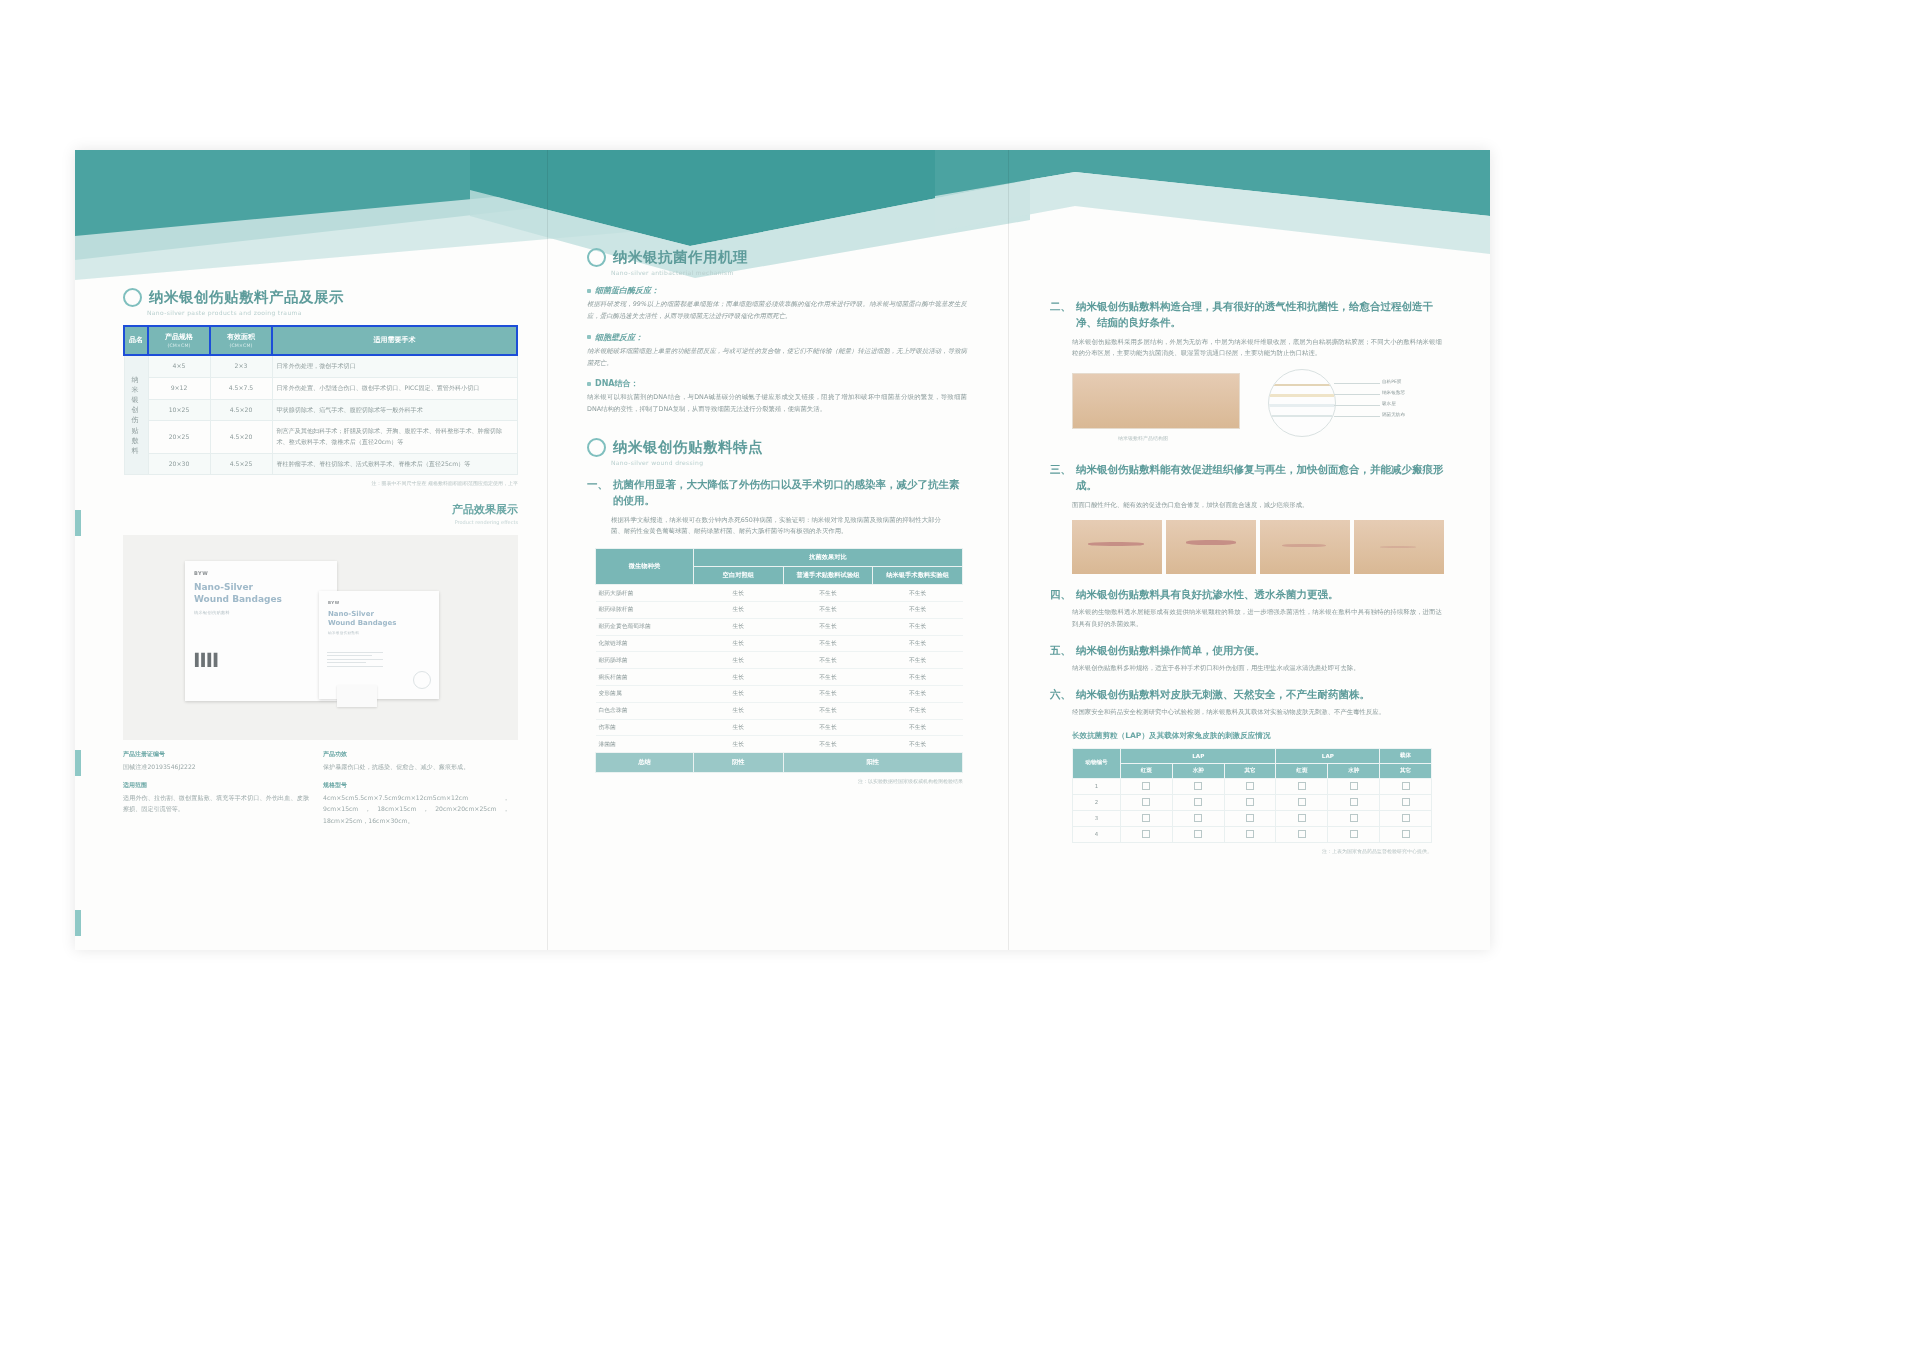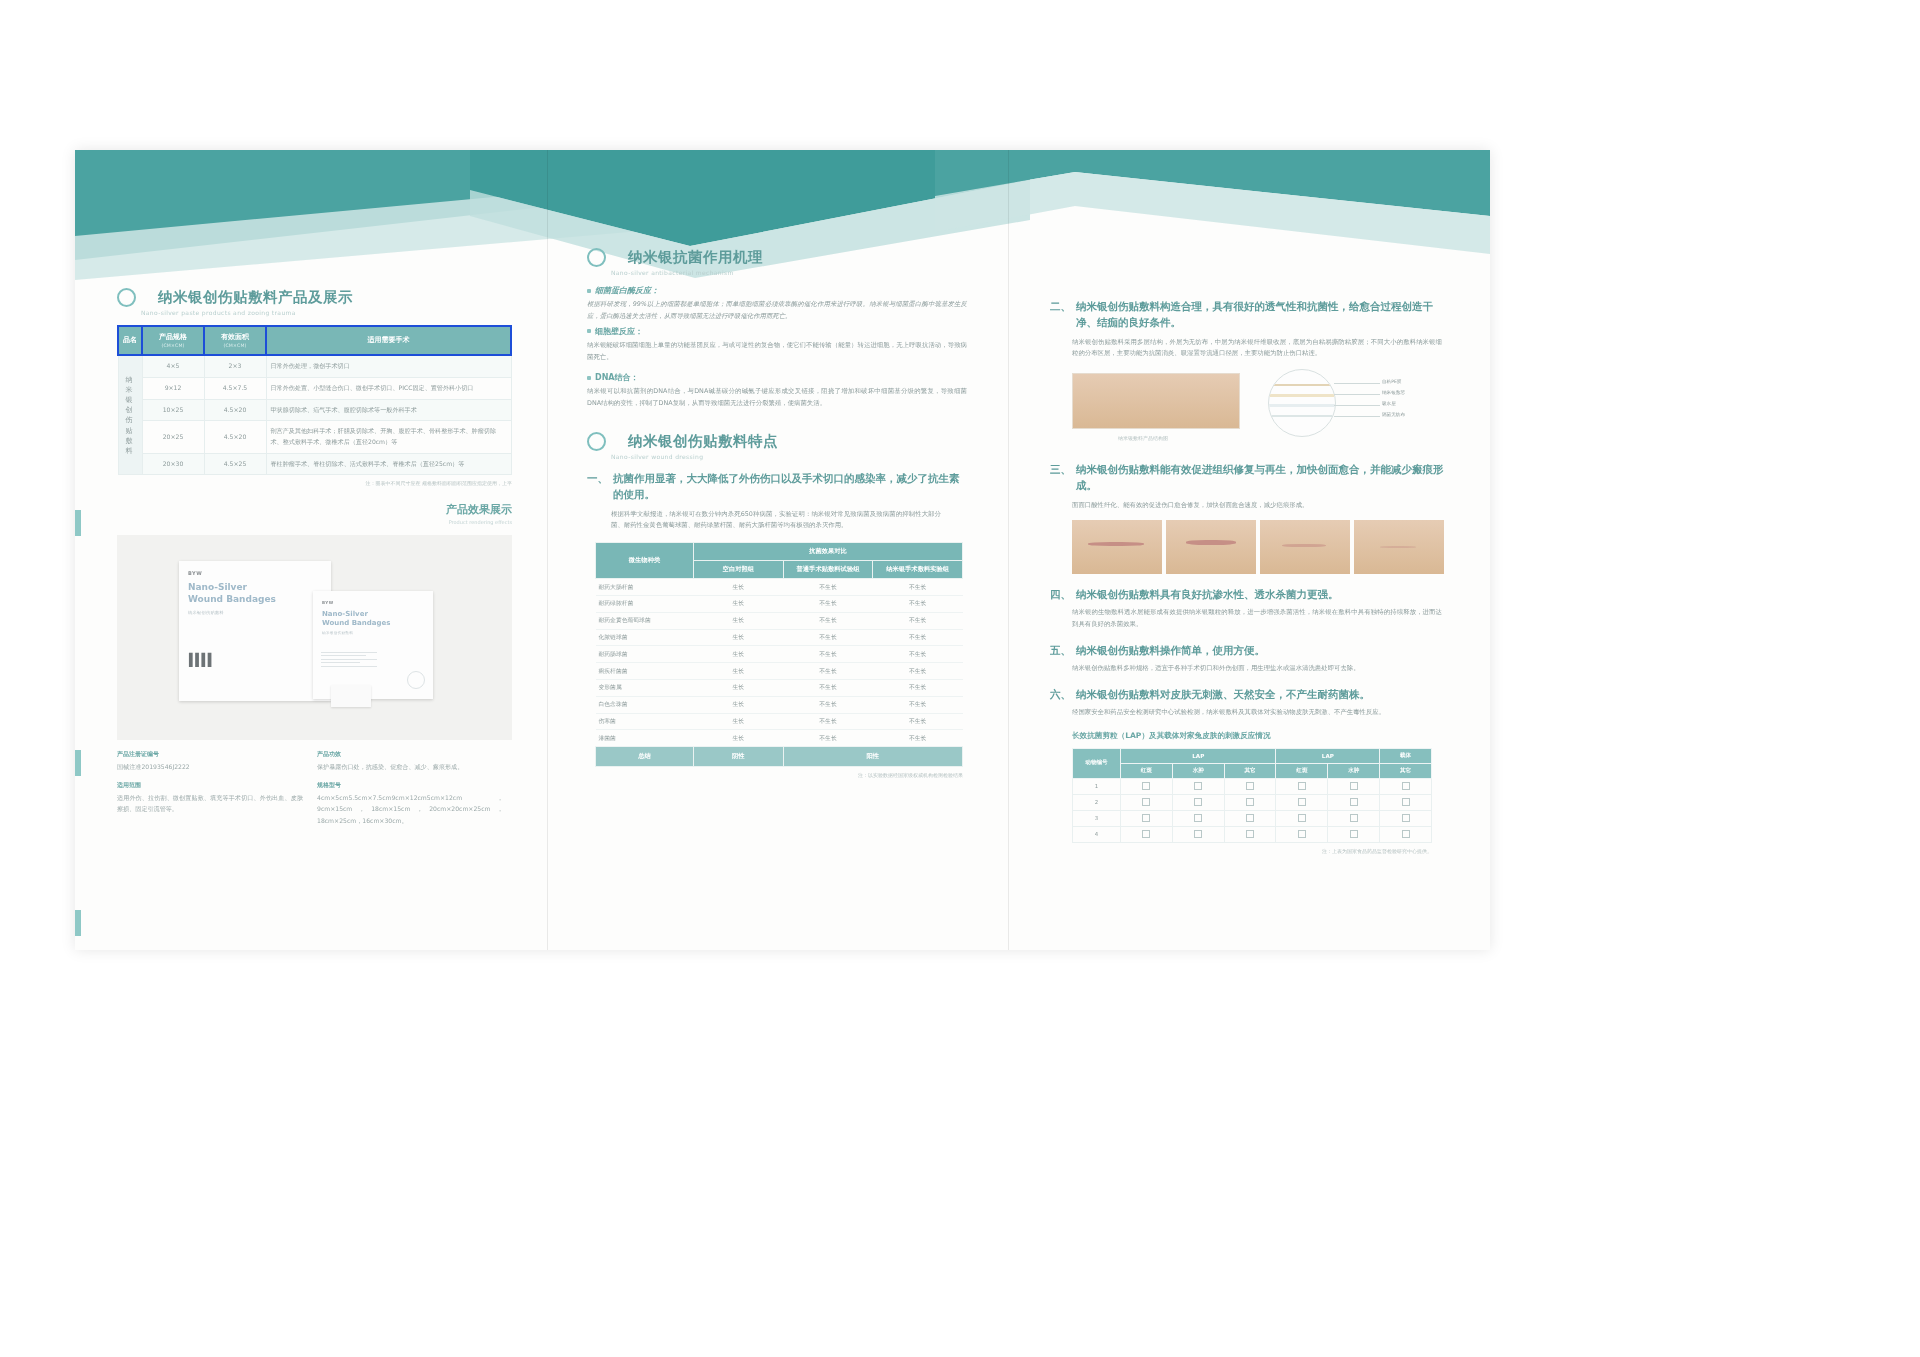--- a/index.html
+++ b/index.html
@@ -17,21 +17,21 @@
   
   .art{position:absolute;left:0;top:0;width:100%;height:160px;overflow:hidden;}
   .tri{position:absolute;}
 
   .fold{position:absolute;top:0;bottom:0;width:1px;background:rgba(0,0,0,.08);}
 
   
   .tab{position:absolute;left:-3px;width:9px;height:26px;background:#8ec8c6;}
 
   
-  .sec-h{display:flex;align-items:flex-end;gap:22px;}
+  .sec-h{display:flex;align-items:flex-end;gap:7px;}
   .ring{width:15px;height:15px;border:2.4px solid #7fbfbe;border-radius:50%;flex:none;}
   .sec-cn{font-size:14.5px;font-weight:700;color:#5e9c9b;letter-spacing:.5px;white-space:nowrap;}
   .sec-en{font-size:6px;color:#b8cfce;letter-spacing:.35px;margin:2px 0 0 24px;}
   .num-h{font-size:10.5px;font-weight:700;color:#5e9c9b;line-height:1.55;}
   .bullet-h{font-size:8px;font-weight:700;color:#6aa7a5;margin-bottom:3px;}
   .bullet-h:before{content:"";display:inline-block;width:4px;height:4px;background:#8ec4c2;
     border-radius:1px;margin-right:4px;vertical-align:middle;}
   .body-t{font-size:6.4px;color:#8a9a9a;line-height:1.85;text-align:justify;}
   .body-g{font-size:6.1px;color:#9aa8a8;line-height:1.9;text-align:justify;}
   .cap{font-size:5px;color:#b5c2c2;}
@@ -102,21 +102,21 @@
                     clip-path:polygon(0 46px,140px 22px,555px 66px,555px 104px,140px 56px,0 82px);"></div>
       </div>
 
       <div class="fold" style="left:472px;"></div>
       <div class="fold" style="left:933px;"></div>
 
       <div class="tab" style="top:360px;"></div>
       <div class="tab" style="top:600px;"></div>
       <div class="tab" style="top:760px;"></div>
 
-      <div style="position:absolute;left:42px;top:138px;width:395px;">
+      <div style="position:absolute;left:48px;top:138px;width:395px;">
 
         <div class="sec-h">
           <span class="ring"></span>
           <span class="sec-cn">纳米银创伤贴敷料产品及展示</span>
         </div>
         <div class="sec-en">Nano-silver paste products and zooing trauma</div>
 
         <table class="tbl-spec" style="margin-top:9px;table-layout:fixed;">
           <colgroup>
               <col style="width:24px">
@@ -233,21 +233,21 @@
         <div class="sec-h">
           <span class="ring"></span>
           <span class="sec-cn">纳米银抗菌作用机理</span>
         </div>
         <div class="sec-en">Nano-silver antibacterial mechanism</div>
 
         <div style="margin-top:9px;font-style:italic;">
           <div class="bullet-h">细菌蛋白酶反应：</div>
           <div class="body-t">根据科研发现，99%以上的细菌都是单细胞体；而单细胞细菌必须依靠酶的催化作用来进行呼吸。纳米银与细菌蛋白酶中巯基发生反应，蛋白酶迅速失去活性，从而导致细菌无法进行呼吸催化作用而死亡。</div>
         </div>
-        <div style="margin-top:3px;">
+        <div style="margin-top:9px;font-style:italic;">
           <div class="bullet-h">细胞壁反应：</div>
           <div class="body-t">纳米银能破坏细菌细胞上单量的功能基团反应，与或可逆性的复合物，使它们不能传输（能量）转运进细胞，无上呼吸抗活动，导致病菌死亡。</div>
         </div>
         <div style="margin-top:9px;">
           <div class="bullet-h">DNA结合：</div>
           <div class="body-t">纳米银可以和抗菌剂的DNA结合，与DNA碱基碳分的碱氨子键应形成交叉链接，阻挠了增加和破坏中细菌基分级的繁复，导致细菌DNA结构的变性，抑制了DNA复制，从而导致细菌无法进行分裂繁殖，使病菌失活。</div>
         </div>
 
         <div class="sec-h" style="margin-top:22px;">
           <span class="ring"></span>

